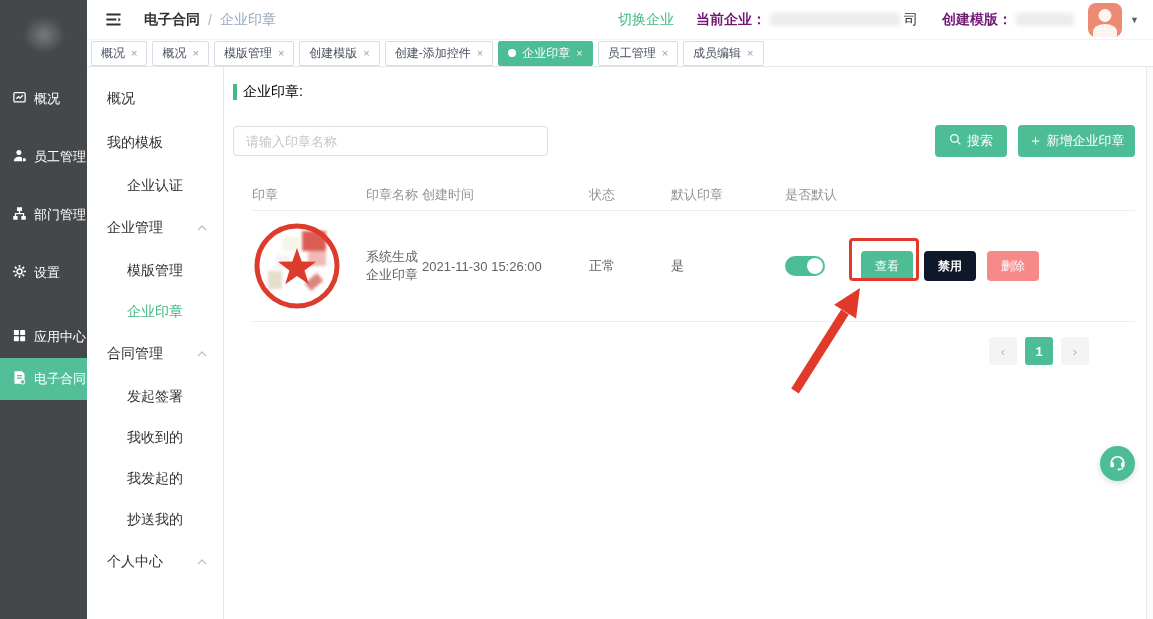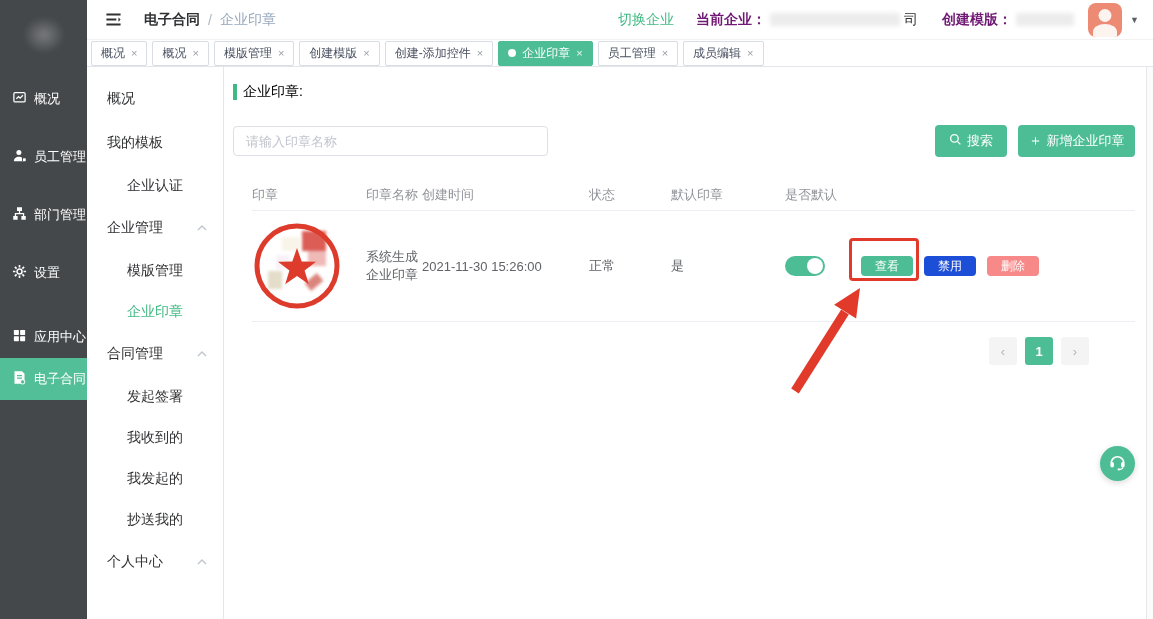--- a/index.html
+++ b/index.html
@@ -77,23 +77,23 @@
 
   .table { margin-top:22px; padding-left:19px; }
   .thead { display:flex; align-items:center; height:32px; font-size:13px; color:#909399; border-bottom:1px solid #ebeef5; }
   .trow { display:flex; align-items:center; min-height:111px; font-size:13px; color:#606266; border-bottom:1px solid #ebeef5; }
   .c1{width:114px;} .c2{width:56px;} .c3{width:167px;} .c4{width:82px;} .c5{width:114px;} .c6{width:76px;} .c7{flex:1;}
   .seal-wrap { width:90px; height:90px; }
   .name-cell { line-height:18px; }
   .toggle { width:40px; height:20px; border-radius:10px; background:#4dbd96; position:relative; cursor:pointer; }
   .toggle .knob { position:absolute; right:2px; top:2px; width:16px; height:16px; border-radius:50%; background:#fff; }
   .actions { display:flex; gap:11px; align-items:center; }
-  .btn-sm { height:20px; padding:0 14px; font-size:12px; border-radius:4px; }
+  .btn-sm { height:30px; padding:0 14px; font-size:12px; border-radius:4px; }
   .btn-view { background:#4dbd96; }
-  .btn-disable { background:#1d4ed8; }
+  .btn-disable { background:#0f172a;font-weight:bold; }
   .btn-delete { background:#f78989; }
 
   .pager { margin-top:15px; display:flex; justify-content:flex-end; gap:8px; margin-right:46px; }
   .page-btn { width:28px; height:28px; border-radius:3px; background:#f4f4f5; color:#b2b6bd; font-size:13px;
     display:flex; align-items:center; justify-content:center; cursor:pointer; }
   .page-btn.current { background:#4dbd96; color:#fff; font-weight:bold; }
 
   
   .annotation-box { position:absolute; left:849px; top:238px; width:70px; height:43px;
     border:3px solid #e23a2a; border-radius:4px; z-index:6; pointer-events:none; }

